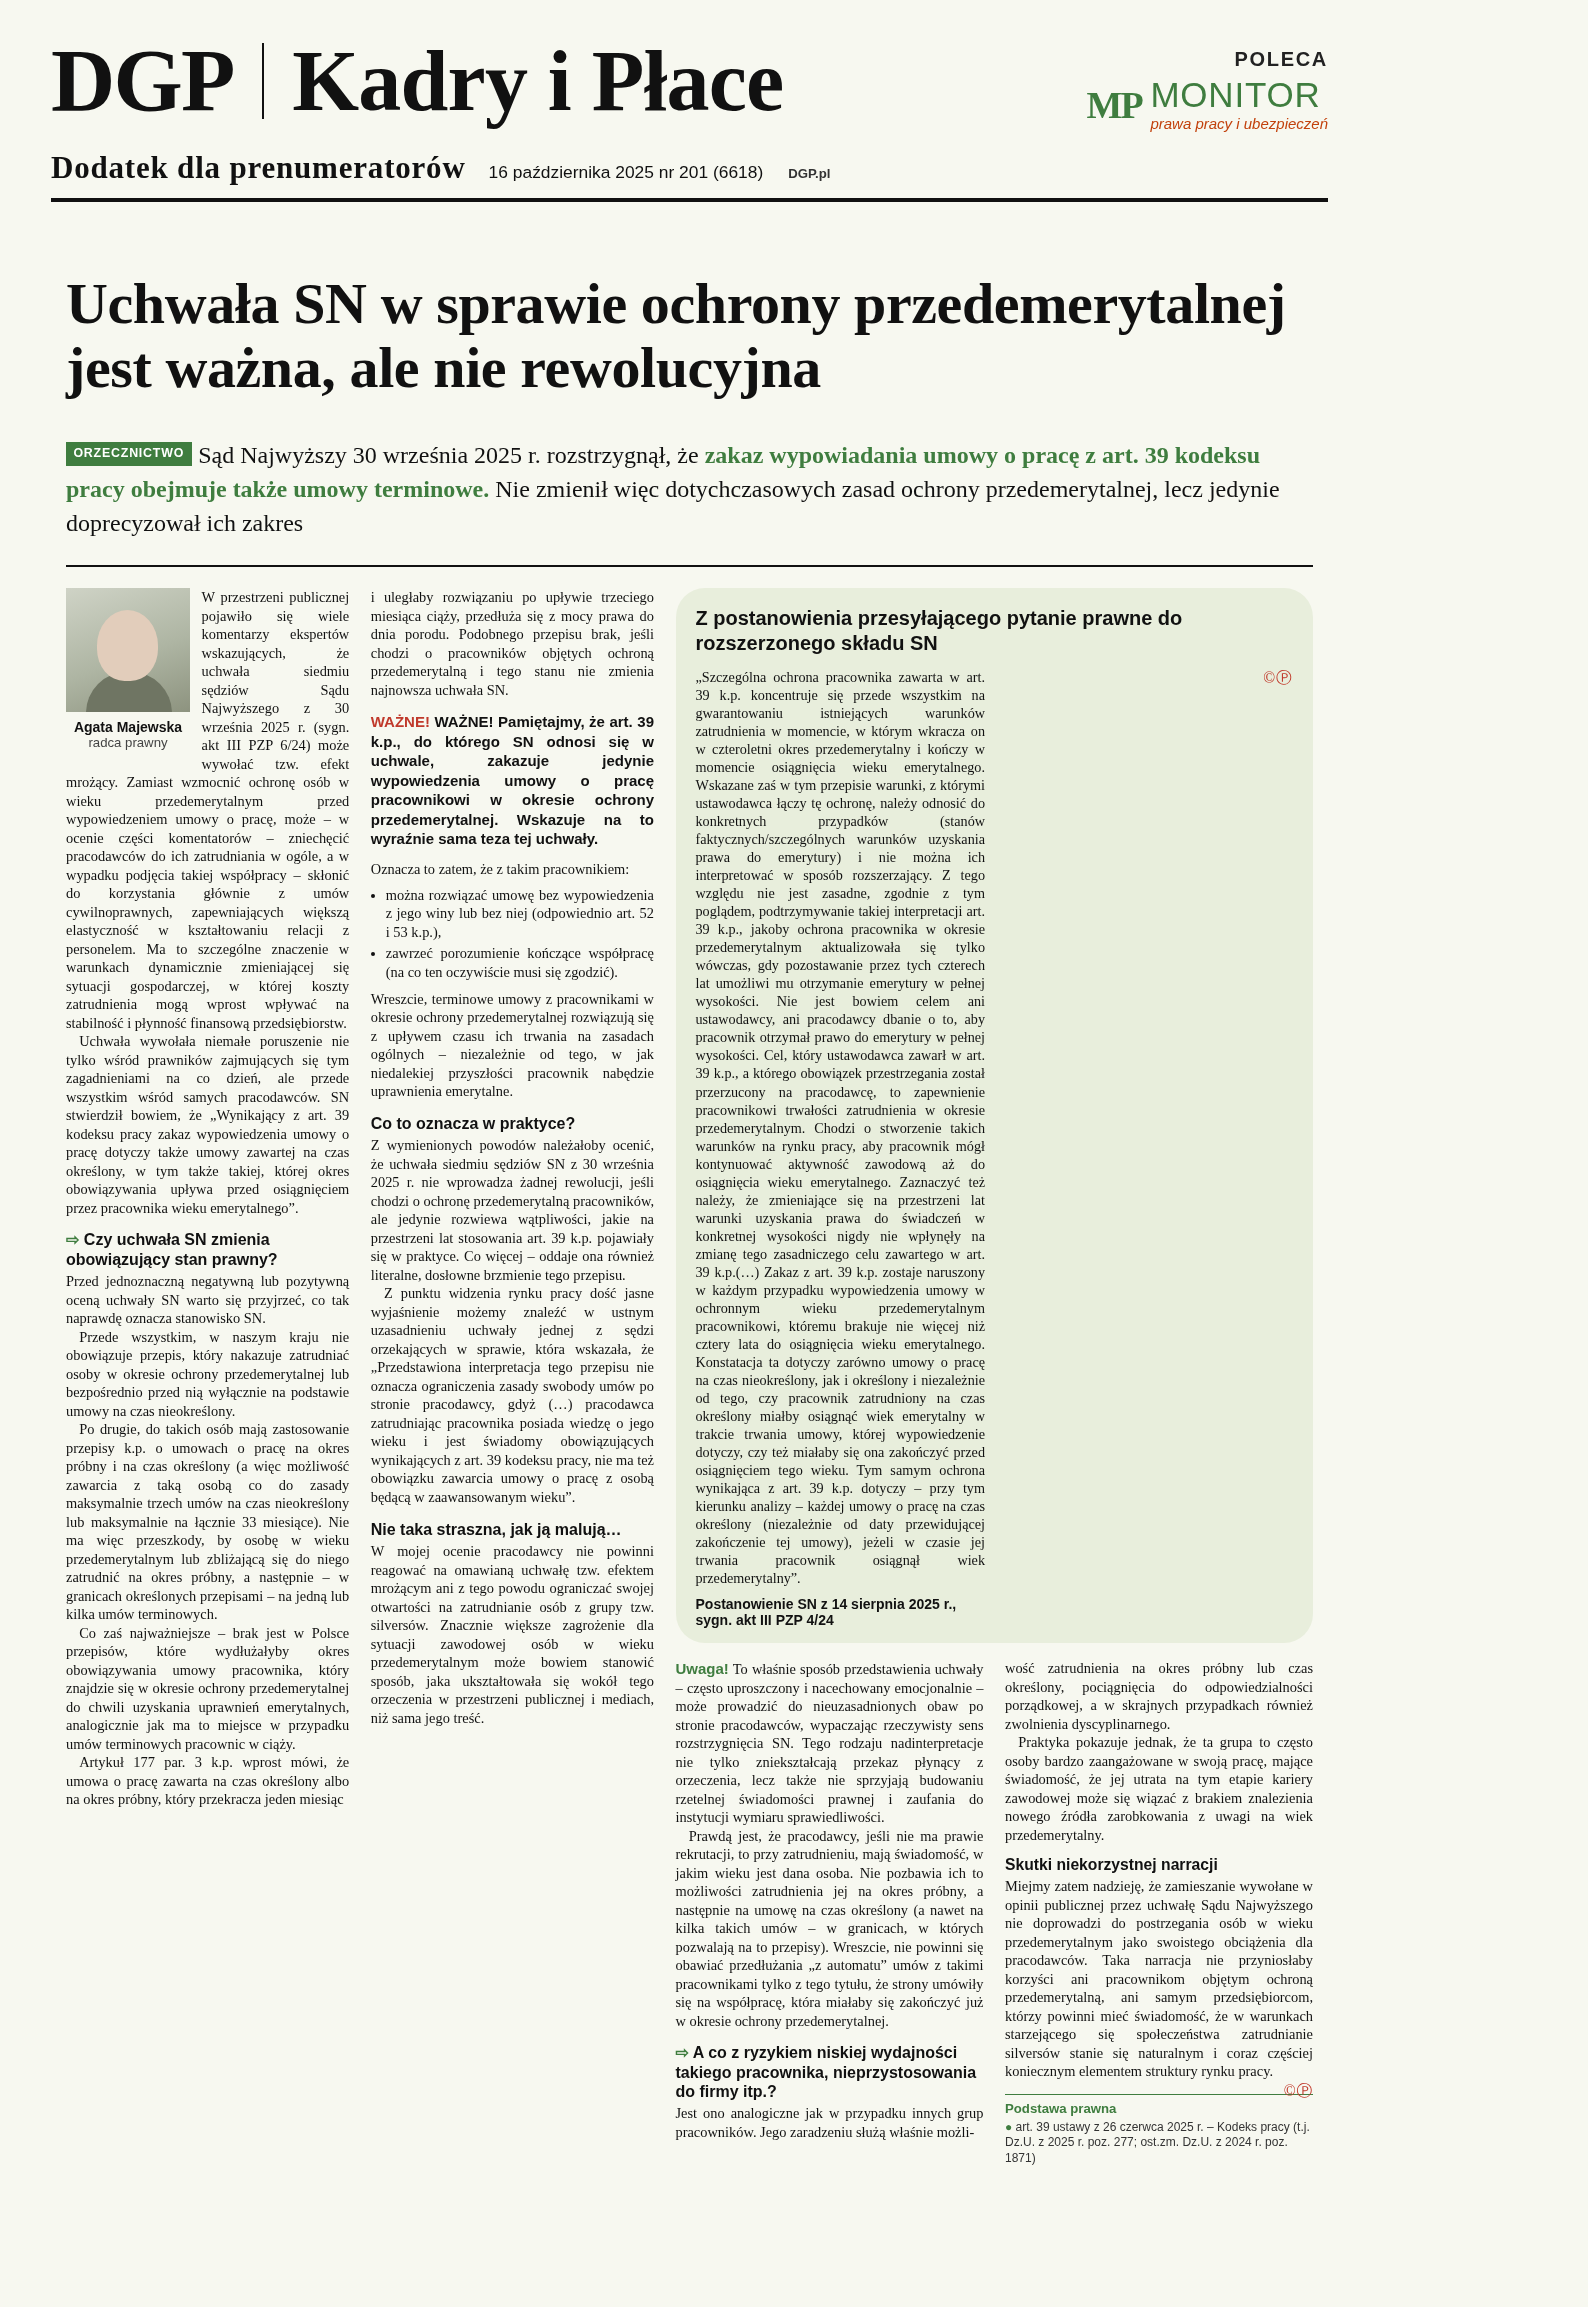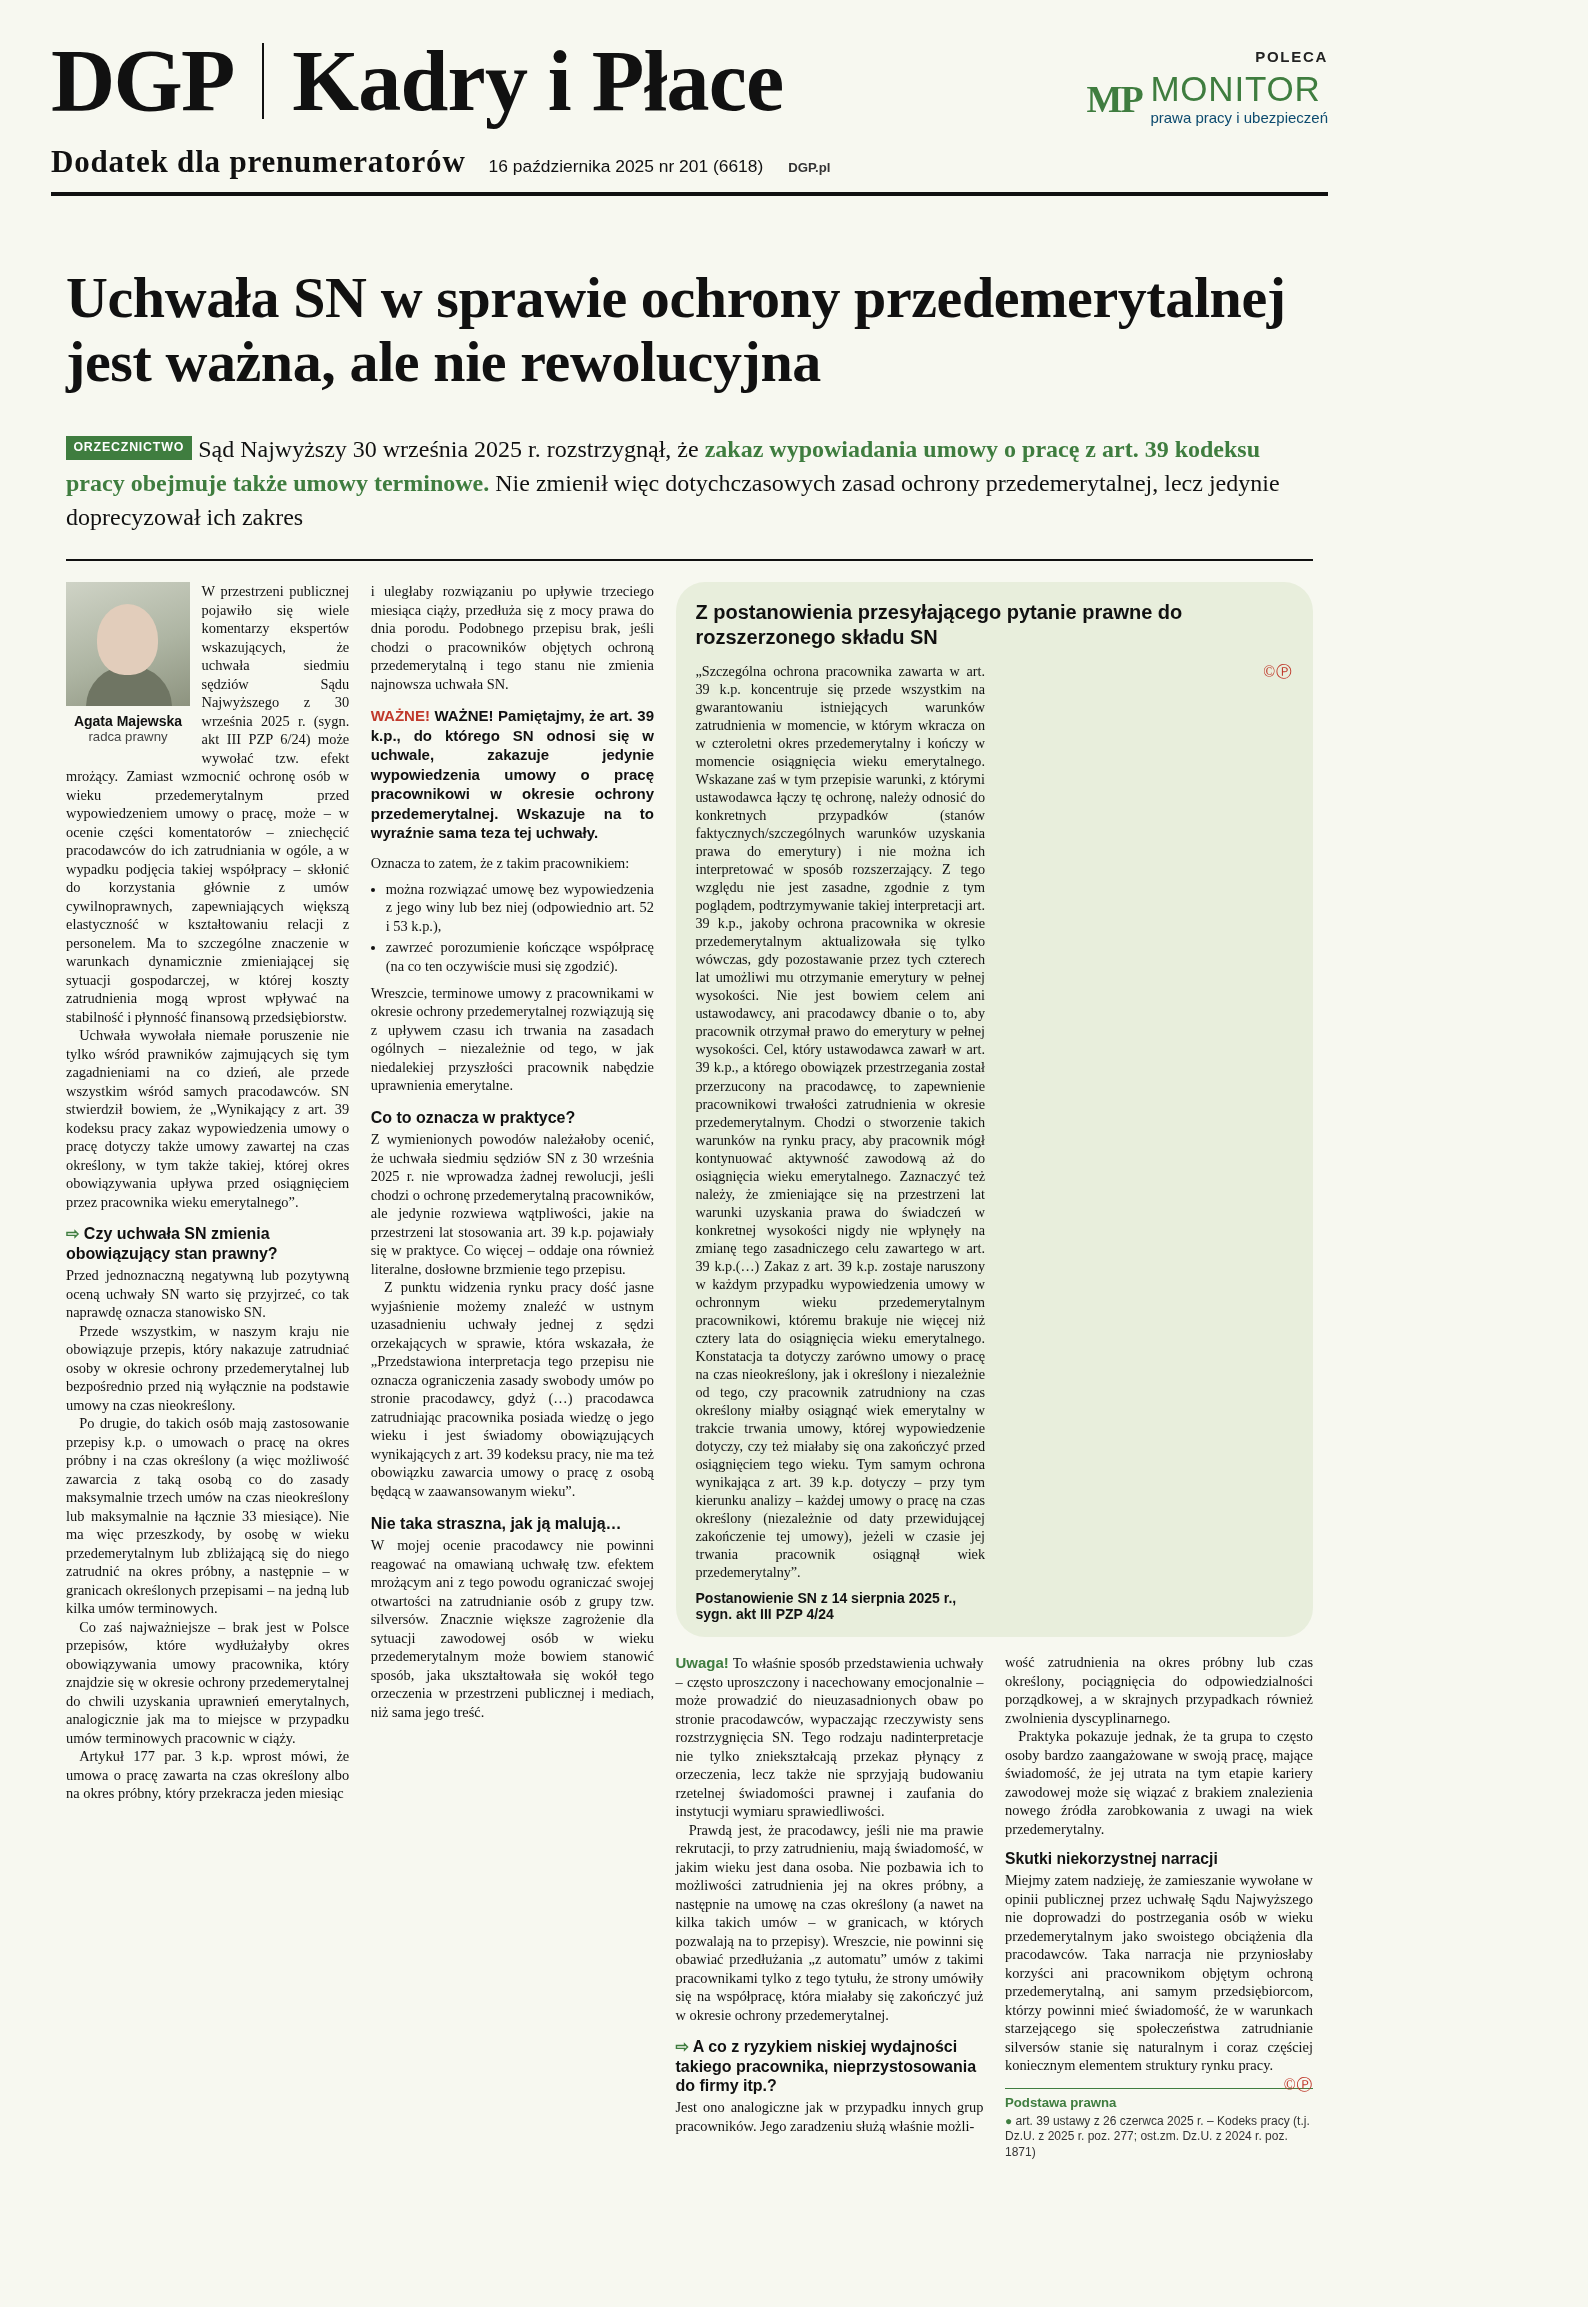--- a/index.html
+++ b/index.html
@@ -14,26 +14,26 @@
   }
   .page { width:1379px; height:2307px; padding:36px 51px 0 51px; position:relative; }
 
   
   .masthead { display:flex; align-items:flex-start; justify-content:space-between; }
   .logo-wrap { display:flex; align-items:center; }
   .dgp { font-family:"Liberation Serif", serif; font-weight:bold; font-size:89px; letter-spacing:-1.7px; line-height:1; }
   .logo-sep { width:2.5px; height:76px; background:#111; margin:0 28px; }
   .kadry { font-family:"Liberation Serif", serif; font-weight:bold; font-size:86px; line-height:1; letter-spacing:-0.8px; }
   .promo { text-align:right; padding-top:11.6px; }
-  .poleca { font-size:15px; letter-spacing:1.7px; font-family:"Liberation Sans", sans-serif; font-weight:bold; color:#222; margin-bottom:6.6px; }
+  .poleca { font-size:20px; letter-spacing:1.7px; font-family:"Liberation Sans", sans-serif; font-weight:bold; color:#222; margin-bottom:6.6px; }
   .monitor-row { display:flex; align-items:center; justify-content:flex-end; }
   .mp-mark { font-family:"Liberation Serif", serif; font-weight:bold; font-size:38px; color:#3f7d3f; letter-spacing:-1.7px; margin-right:8.3px; }
   .monitor-txt { text-align:left; }
   .monitor-name { font-family:"Liberation Sans", sans-serif; font-size:35px; color:#3f7d3f; letter-spacing:0.8px; line-height:1; }
-  .monitor-sub1 { font-family:"Liberation Sans", sans-serif; font-size:15px; color:#0c4a6e; margin-top:3.3px; }
+  .monitor-sub1 { font-family:"Liberation Sans", sans-serif; font-size:15px; color:#c2410c; margin-top:3.3px;font-style:italic; }
 
   .subhead-row { display:flex; align-items:baseline; margin-top:18px; }
   .dodatek { font-family:"Liberation Serif", serif; font-weight:bold; font-size:31px; letter-spacing:0.8px; }
   .issue { font-family:"Liberation Sans", sans-serif; font-size:17.4px; margin-left:23px; color:#111; }
   .dgppl { font-family:"Liberation Sans", sans-serif; font-size:13.2px; font-weight:bold; margin-left:25px; color:#333; }
 
   .rule-thick { height:4.1px; background:#111; margin-top:11.6px; }
 
   
   .headline { font-family:"Liberation Serif", serif; font-weight:bold; font-size:58px; line-height:1.1; margin-top:70px; padding:0 15px; letter-spacing:-0.4px; }

